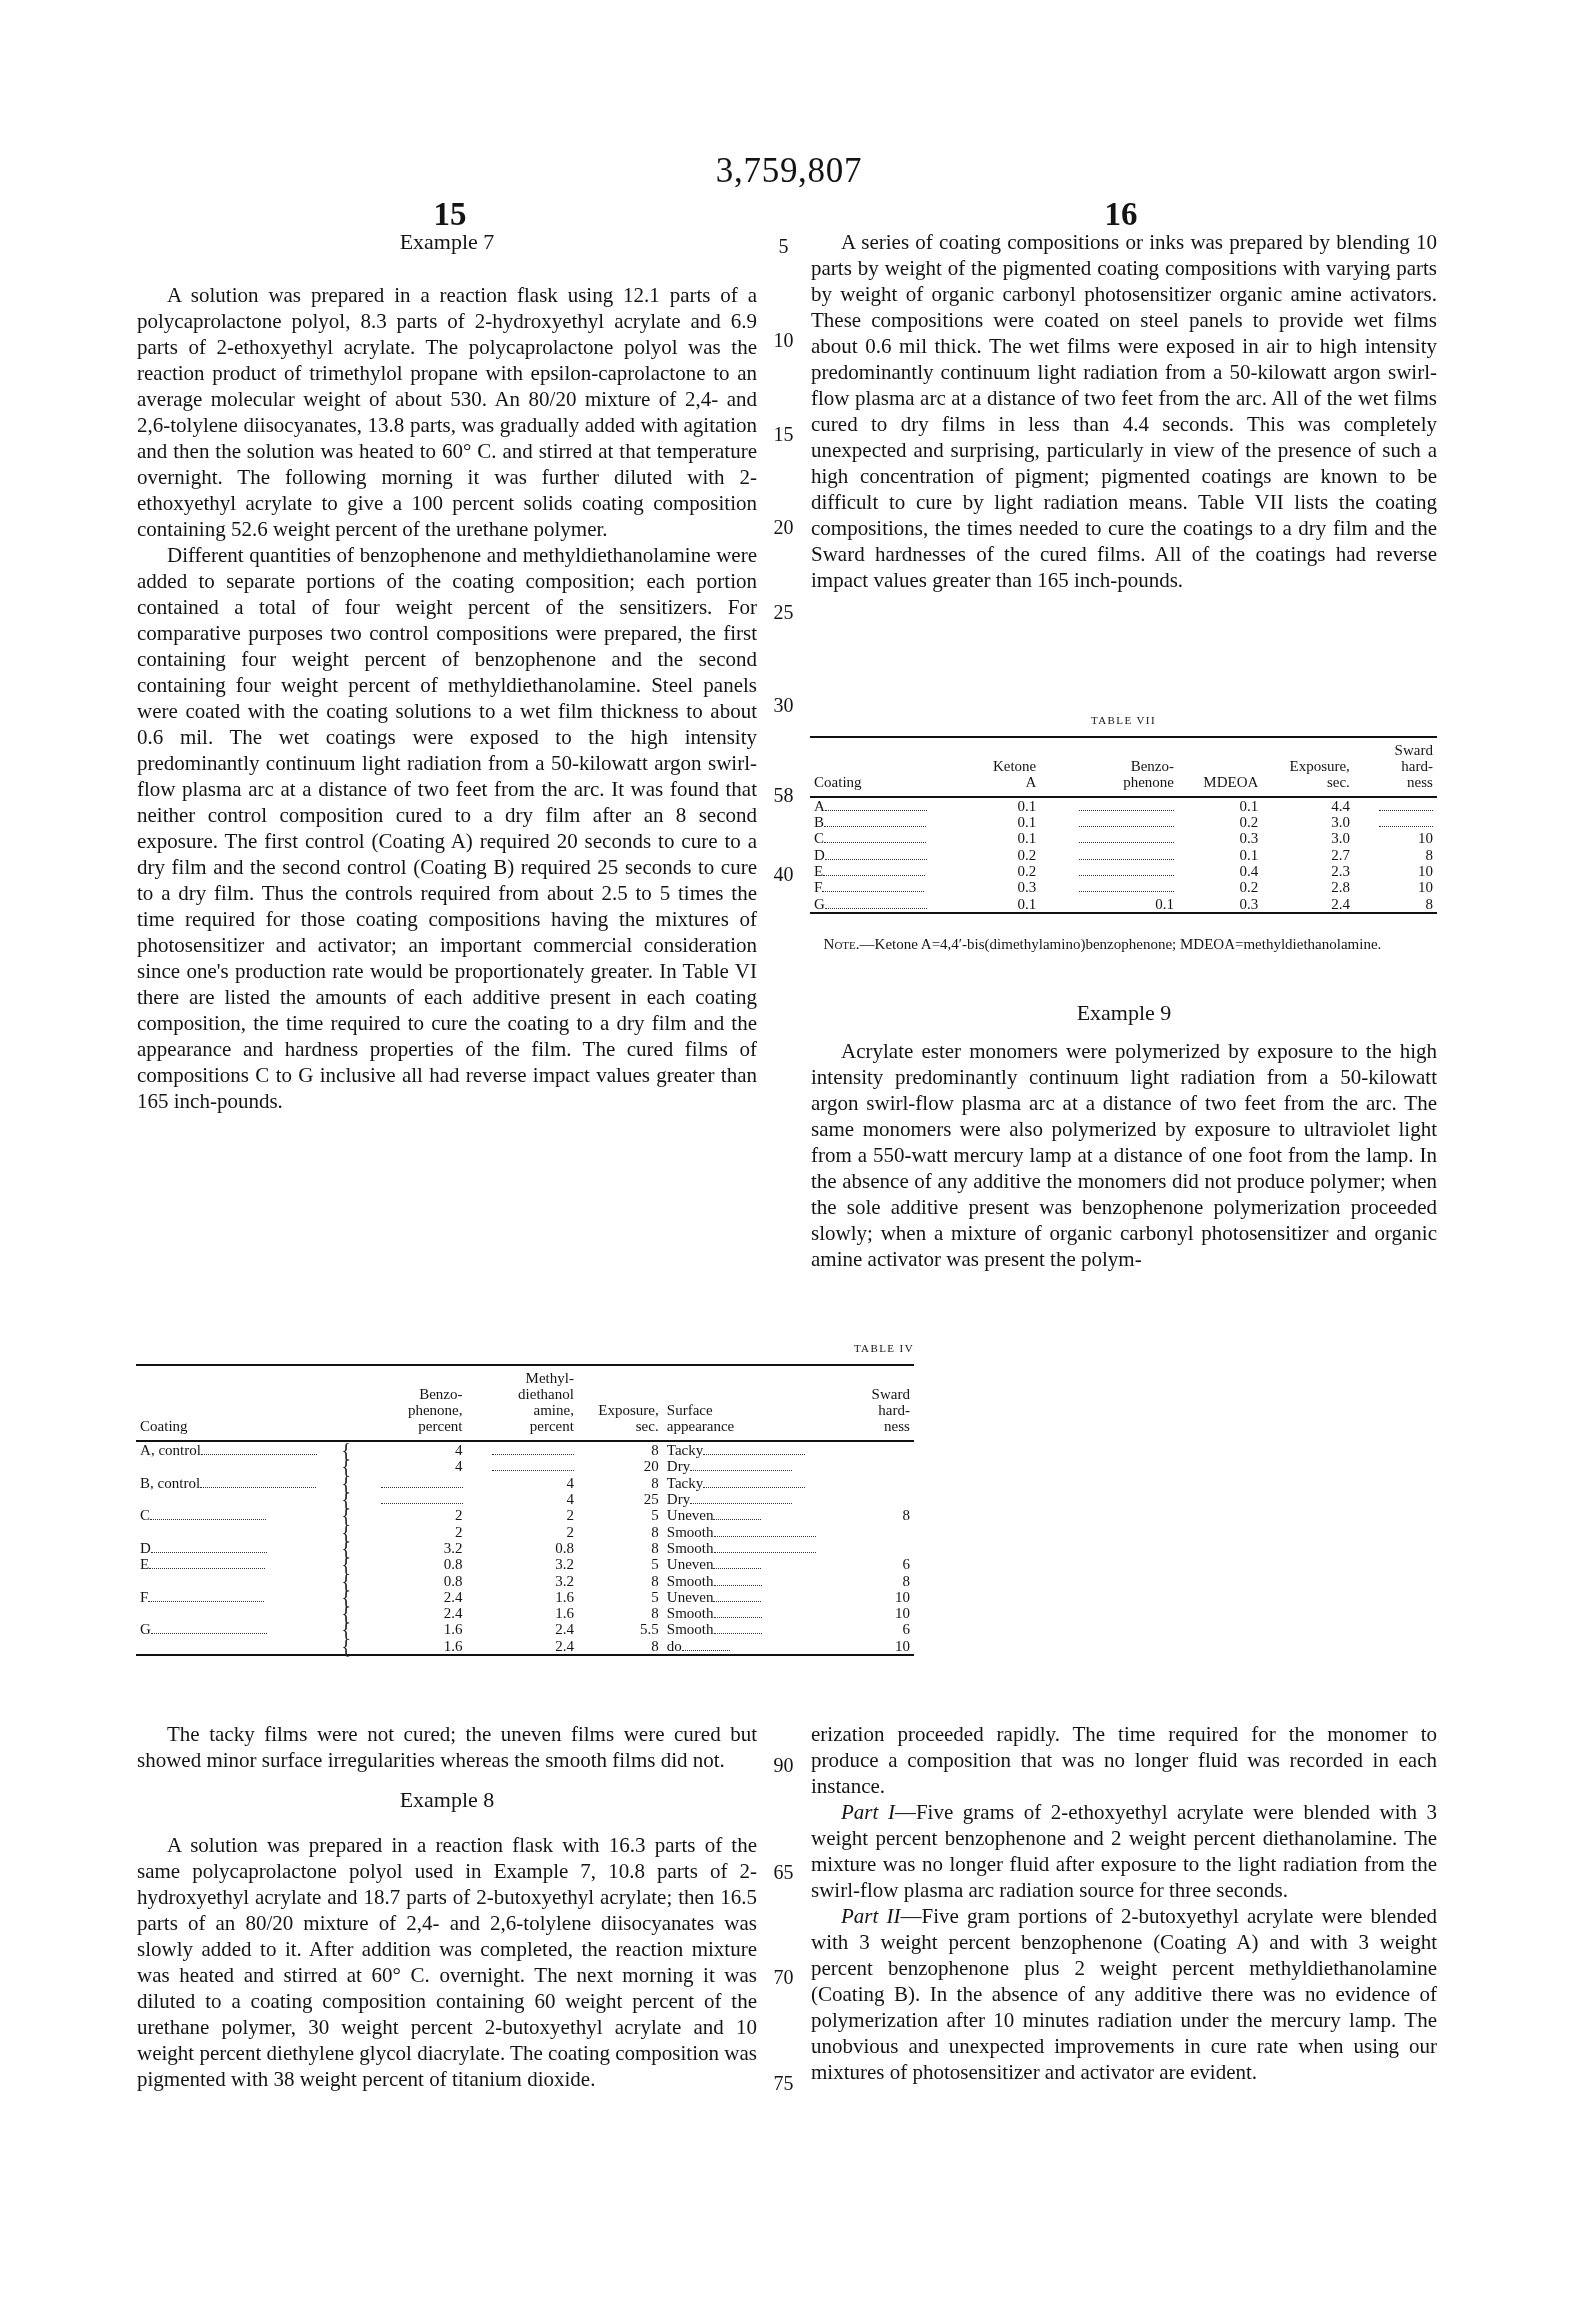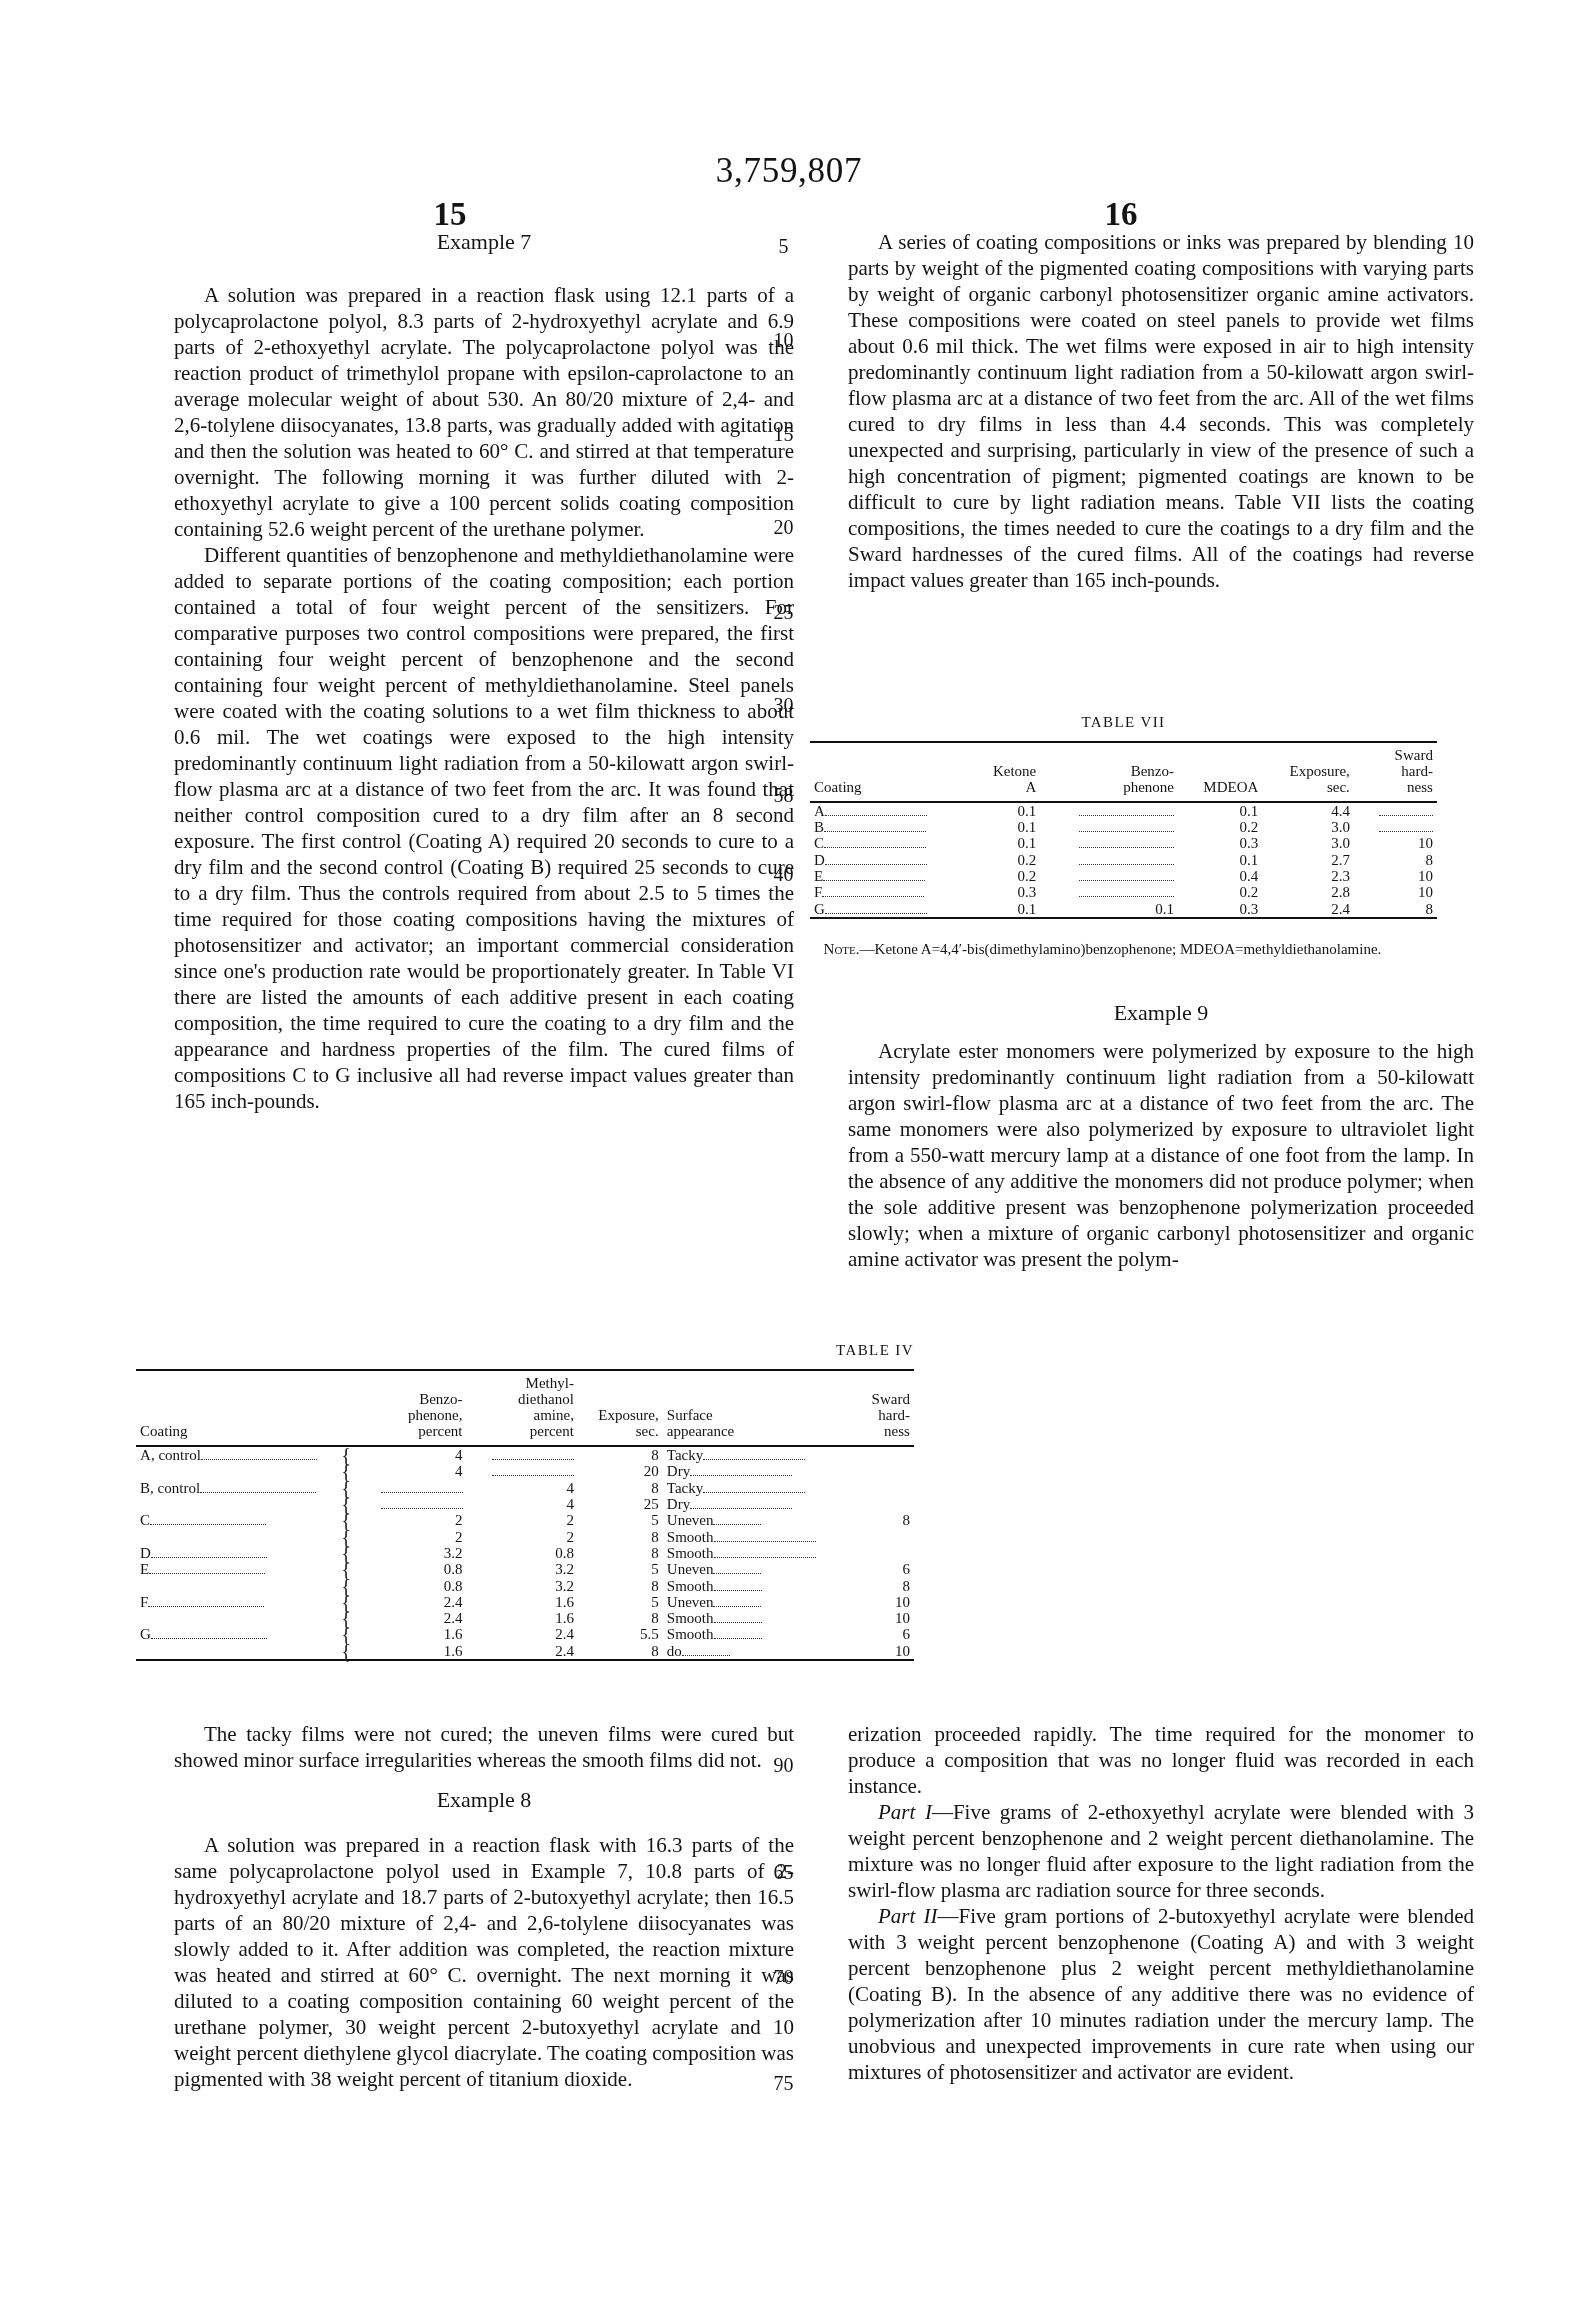--- a/index.html
+++ b/index.html
@@ -1,25 +1,25 @@
 <!DOCTYPE html>
 <html style="font-size:11px"><head>
 <meta charset="utf-8">
 <style>
   html, body { margin:0; padding:0; background:#ffffff; }
   body { width:1578px; height:2319px; position:relative; overflow:hidden; color:#141414;
          font-family:"Liberation Serif","DejaVu Serif",serif; }
   .abs { position:absolute; }
   .patno { left:0; width:1578px; top:151px; text-align:center; font-size:35px; letter-spacing:0.7px; }
   .colno { top:196px; font-size:33px; font-weight:bold; text-align:center; width:136px; }
-  .col { font-size:21px; line-height:26px; text-align:justify;margin-left:37px; }
+  .col { font-size:21px; line-height:26px; text-align:justify; }
   .col p { margin:0; text-indent:30px; }
   .heading { text-align:center; font-size:22px; margin:0; }
   .lineno { font-size:20px; width:41px; text-align:center; }
-  .tcap { text-align:center; font-size:15px; letter-spacing:1.4px; }
+  .tcap { text-align:center; font-size:11px; letter-spacing:1.4px; }
   table.pt { border-collapse:collapse; font-size:15px; line-height:16.3px; font-family:"Liberation Serif","DejaVu Serif",serif; }
   table.pt th { font-weight:normal; vertical-align:bottom; padding:4.1px 4.1px 5.4px 4.1px; }
   table.pt td { padding:0 4.1px; white-space:nowrap; }
   .rule { border-top:2px solid #111; }
   .rule-b { border-bottom:2px solid #111; }
   .l { text-align:left; } .r { text-align:right; }
   .dots { display:inline-block; border-bottom:1.4px dotted #333; height:9.5px; vertical-align:baseline; }
   .brace { font-size:20.4px; color:#222; }
   .note { font-size:15px; line-height:17px; }
   .sc { font-variant:small-caps; }

